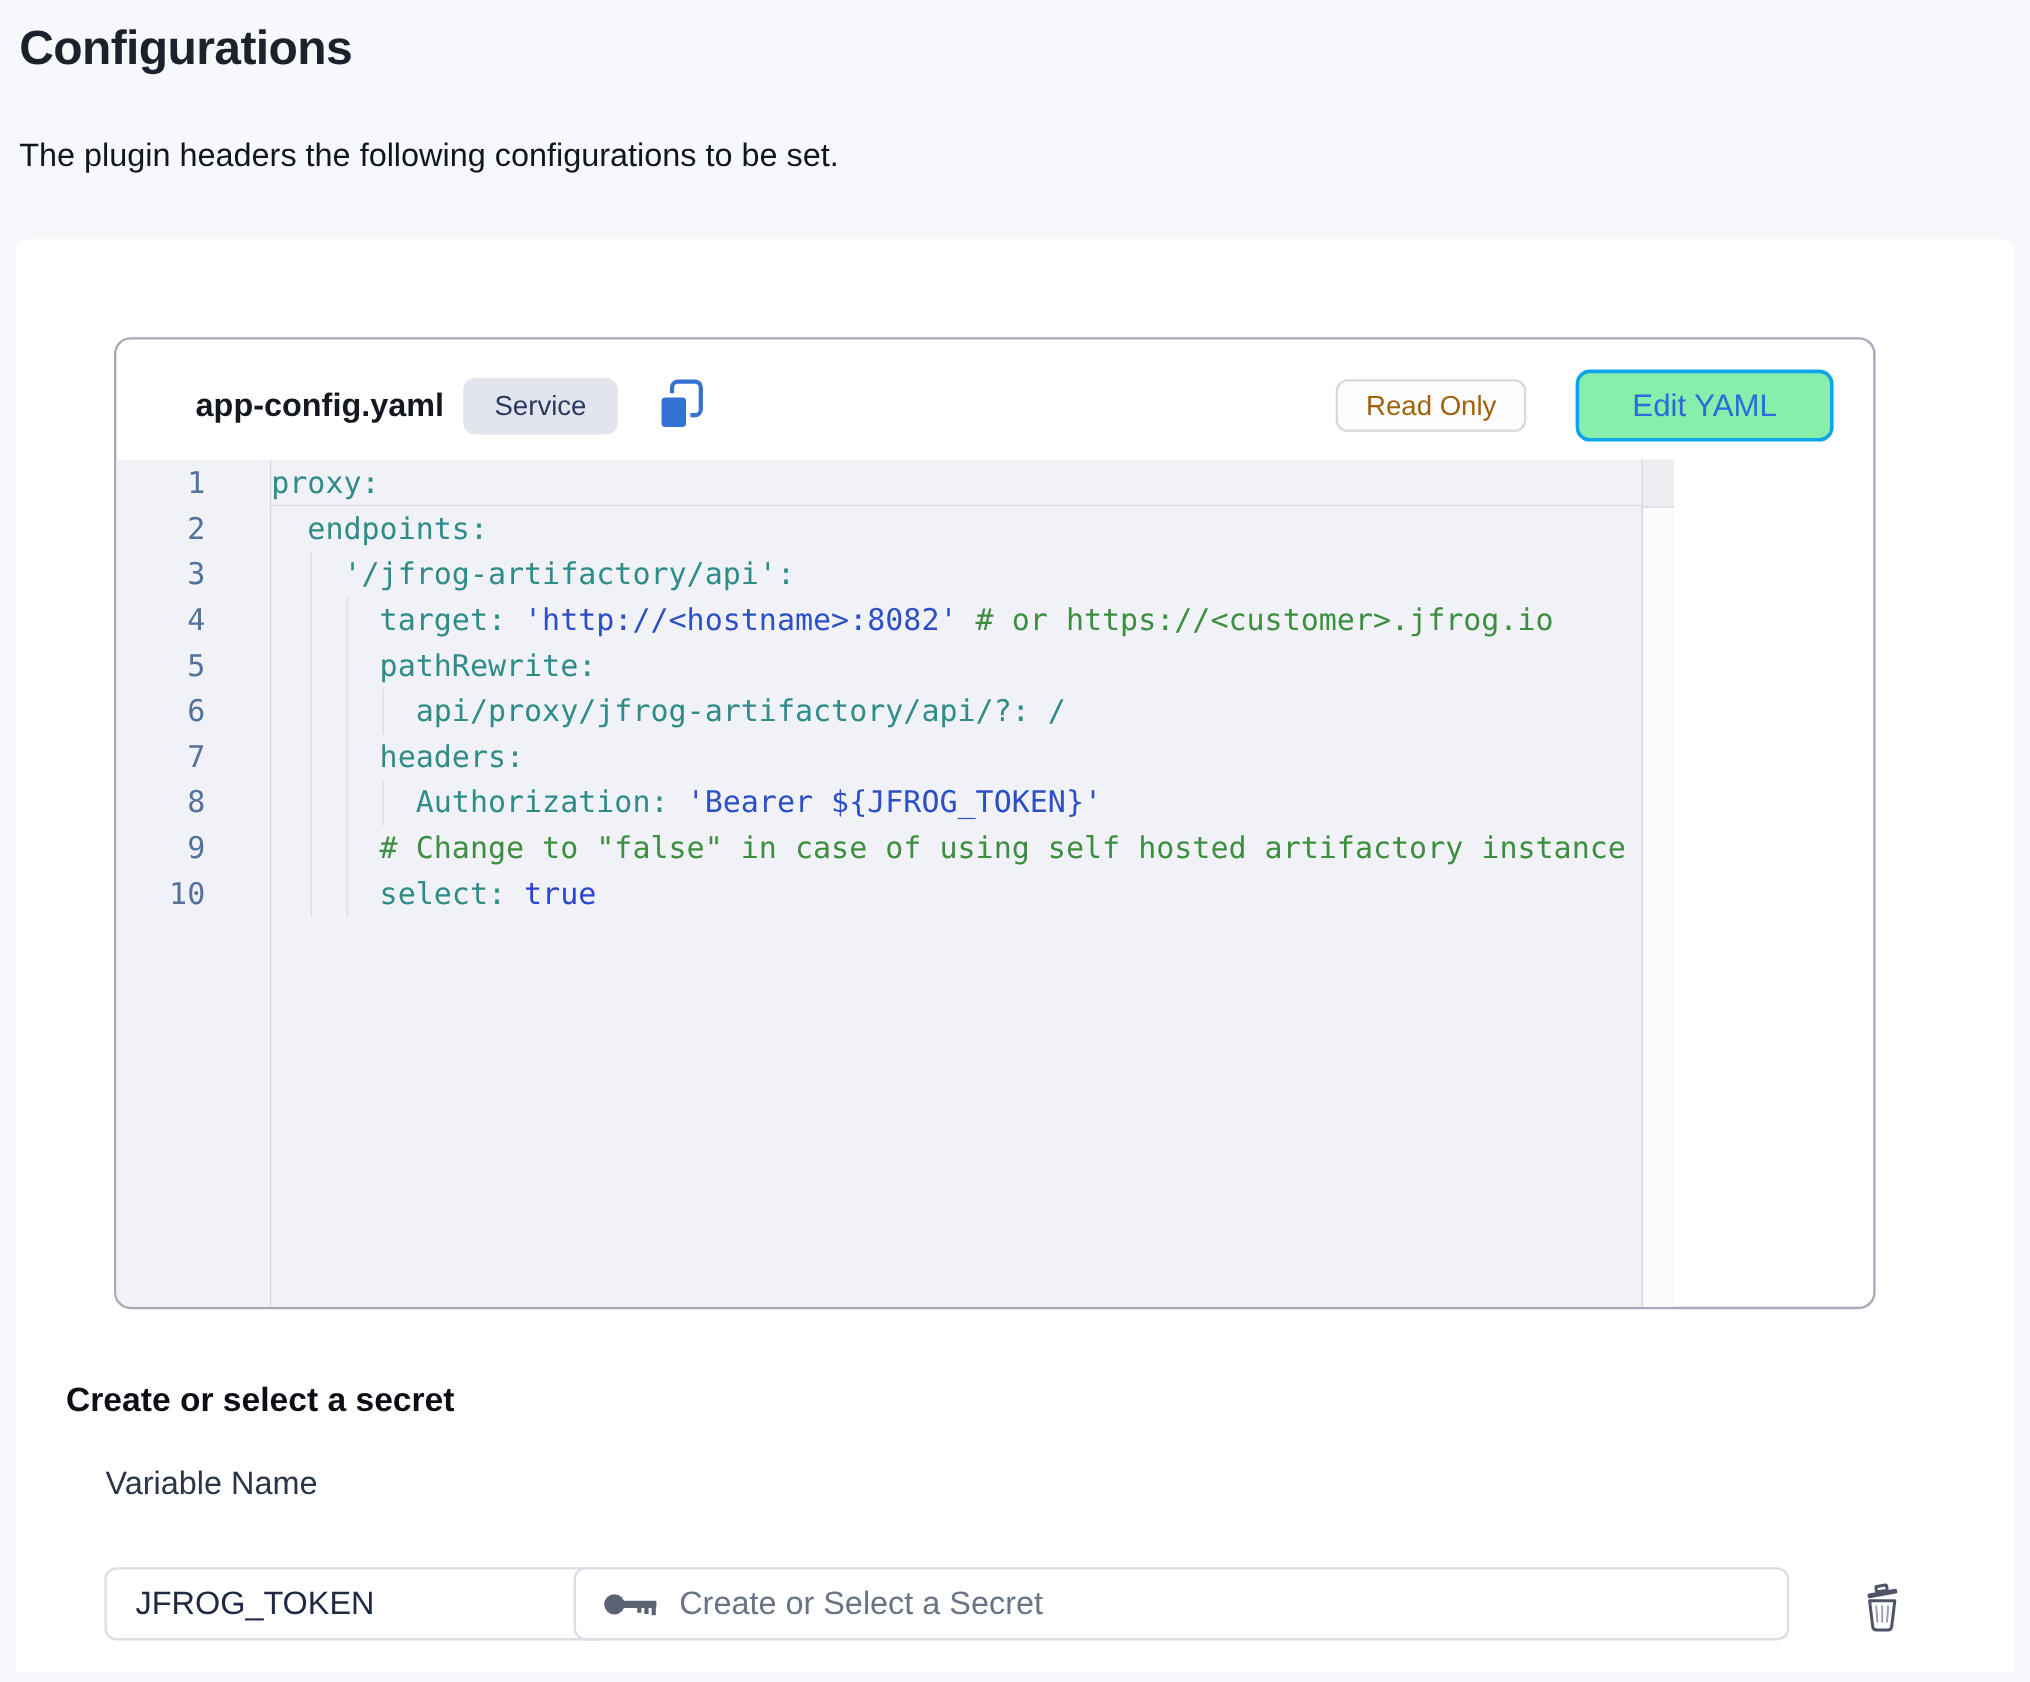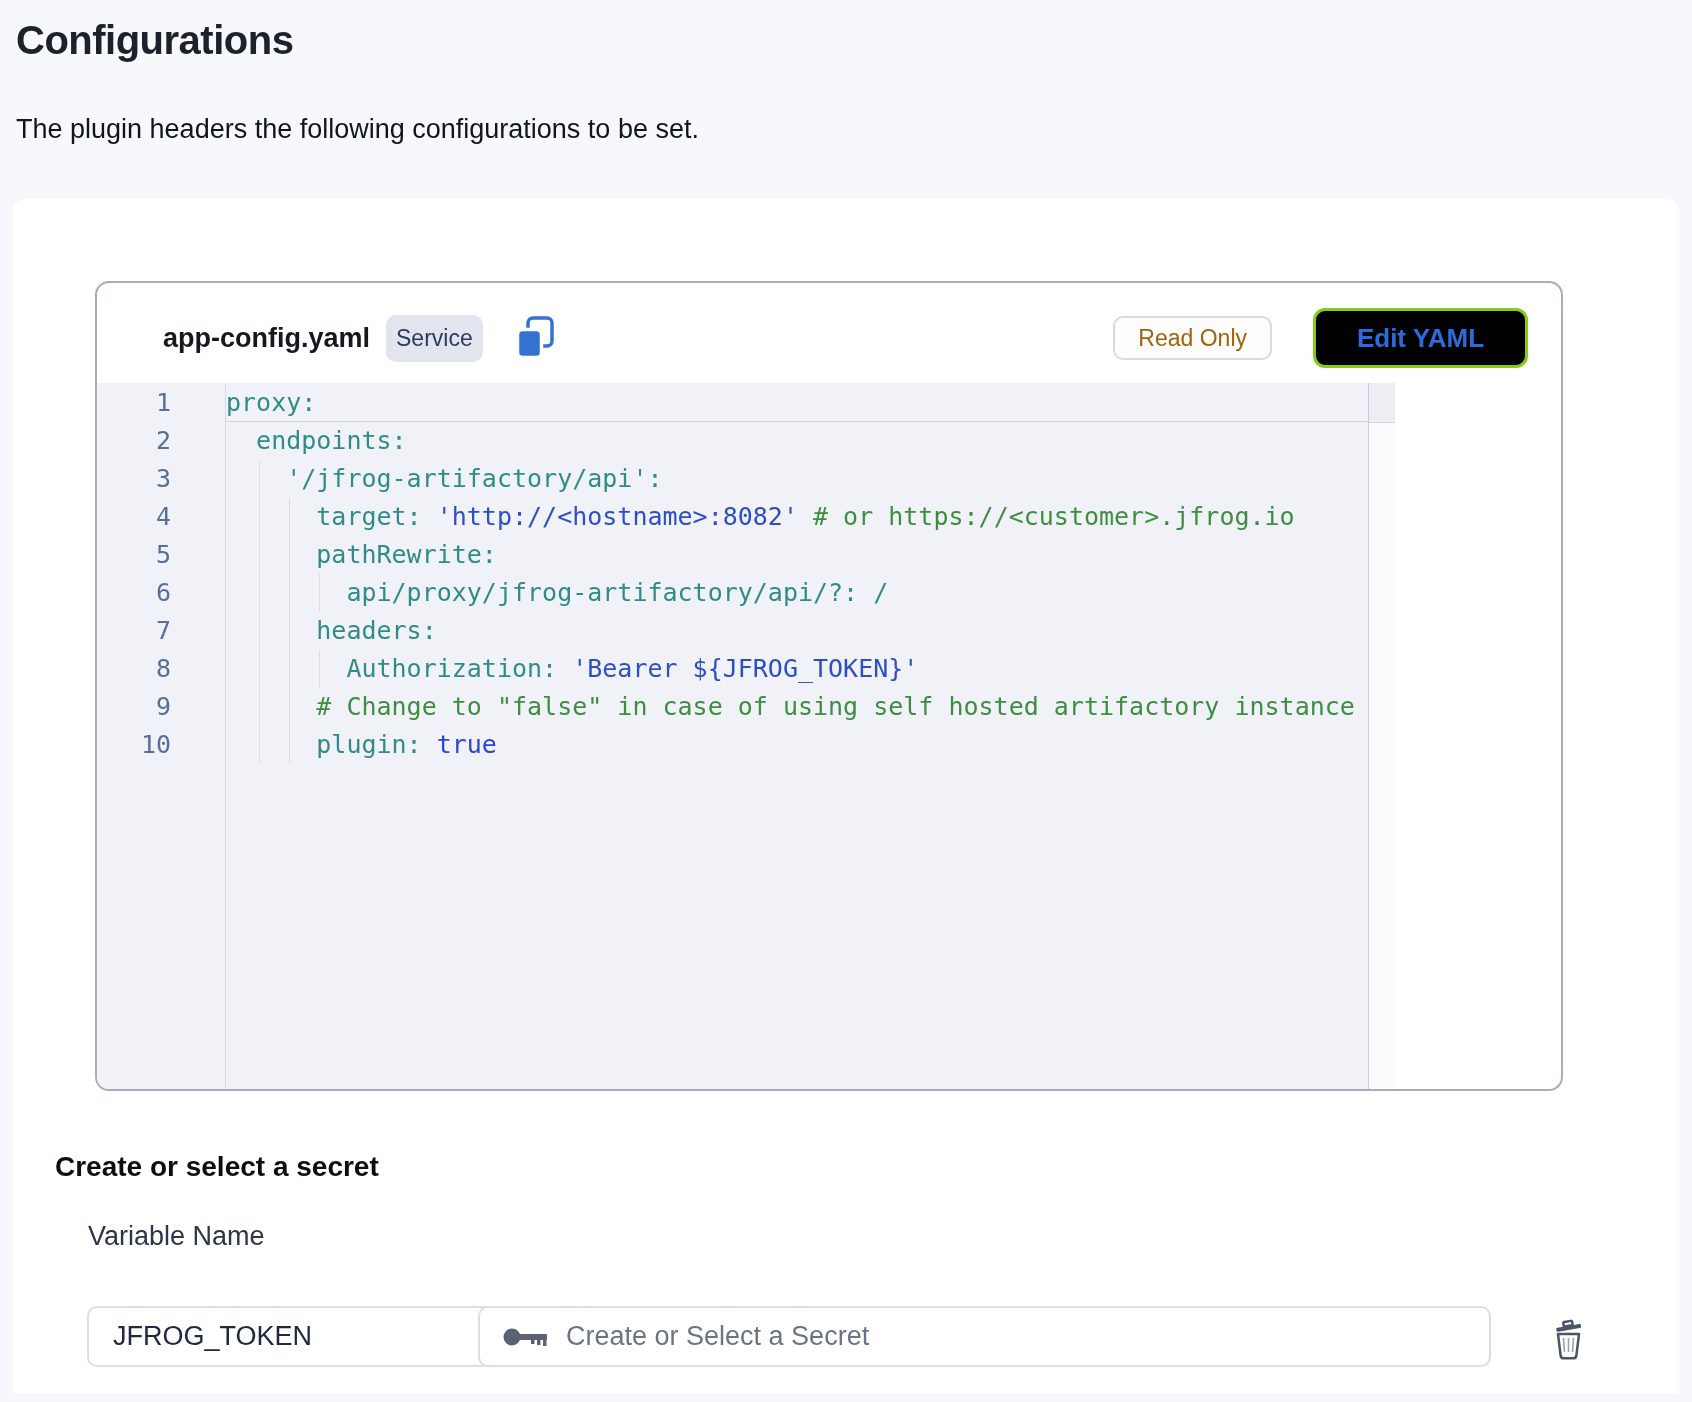--- a/index.html
+++ b/index.html
@@ -26,35 +26,35 @@
     background:#ffffff; border:2px solid #a6acba; border-radius:14px;
     box-sizing:border-box; overflow:hidden;
   }
   .card-header {
     position:absolute; left:66px; right:33px; top:24px; height:62px;
     display:flex; align-items:center;
   }
   .file-name { font-size:27px; font-weight:700; color:#15181e; }
   .badge {
     margin-left:16px; background:#e2e4ee; color:#2b3a5e;
-    font-size:23px; line-height:1; padding:12px 10px; border-radius:10px;
+    font-size:23px; line-height:1; padding:12px 26px; border-radius:10px;
   }
   .copy-btn { margin-left:31px; width:42px; height:46px; display:flex; align-items:center; cursor:pointer; background:none; border:none; padding:0; }
   .header-spacer { flex:1; }
   .btn-readonly {
     height:44px; padding:0 23px; margin-right:41px;
     background:#fdfdfe; border:2px solid #d8dae1; border-radius:10px;
     font-family:"Liberation Sans", sans-serif;
     font-size:23px; font-weight:500; color:#a16207; cursor:pointer;
   }
   .btn-edityaml {
     height:60px; width:215px;
-    background:#000000; border:3px solid #84cc16; border-radius:12px;
+    background:#86efac; border:3px solid #0ea5e9; border-radius:12px;
     font-family:"Liberation Sans", sans-serif;
-    font-size:26px; font-weight:700; color:#2c6bd9; cursor:pointer;
+    font-size:26px; font-weight:400; color:#2c6bd9; cursor:pointer;
   }
   
   .code-area {
     position:absolute; left:0; top:100px; width:1298px; height:706px;
     background:#f1f2f7; font-family:"DejaVu Sans Mono", monospace;
     font-size:25px; line-height:38px;
   }
   .gutter-border { position:absolute; left:128px; top:0; bottom:0; width:1px; background:#d8d9e0; }
   .code-lines { position:absolute; left:0; top:1px; right:27px; }
   .code-line { display:flex; height:38px; }
@@ -159,21 +159,21 @@
           <div class="code-line">
             <span class="ln">8</span>
             <span class="code-text"><i class="guide" style="left: 33.1px;"></i><i class="guide" style="left: 63.2px;"></i><i class="guide" style="left: 93.3px;"></i><span class="tok-key">        Authorization: </span><span class="tok-str">'Bearer ${JFROG_TOKEN}'</span></span>
           </div>
           <div class="code-line">
             <span class="ln">9</span>
             <span class="code-text"><i class="guide" style="left: 33.1px;"></i><i class="guide" style="left: 63.2px;"></i><span class="tok-com">      # Change to "false" in case of using self hosted artifactory instance</span></span>
           </div>
           <div class="code-line">
             <span class="ln">10</span>
-            <span class="code-text"><i class="guide" style="left: 33.1px;"></i><i class="guide" style="left: 63.2px;"></i><span class="tok-key">      plugin: </span><span class="tok-bool">true</span></span>
+            <span class="code-text"><i class="guide" style="left: 33.1px;"></i><i class="guide" style="left: 63.2px;"></i><span class="tok-key">      select: </span><span class="tok-bool">true</span></span>
           </div>
         </div>
       <div class="v-scrollbar">
         <div class="corner"></div>
       </div>
     </div>
 
   </div>
 
   <h2 class="secret-heading">Create or select a secret</h2>

